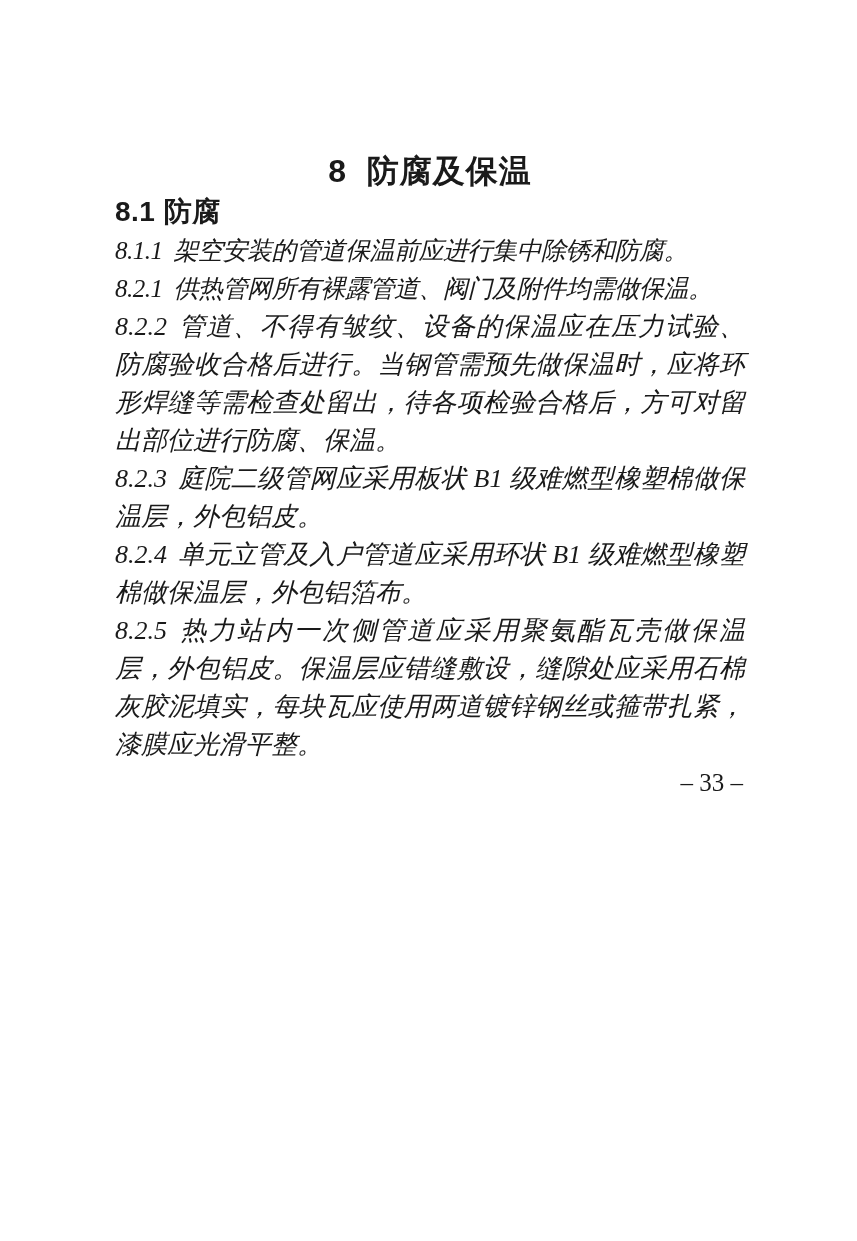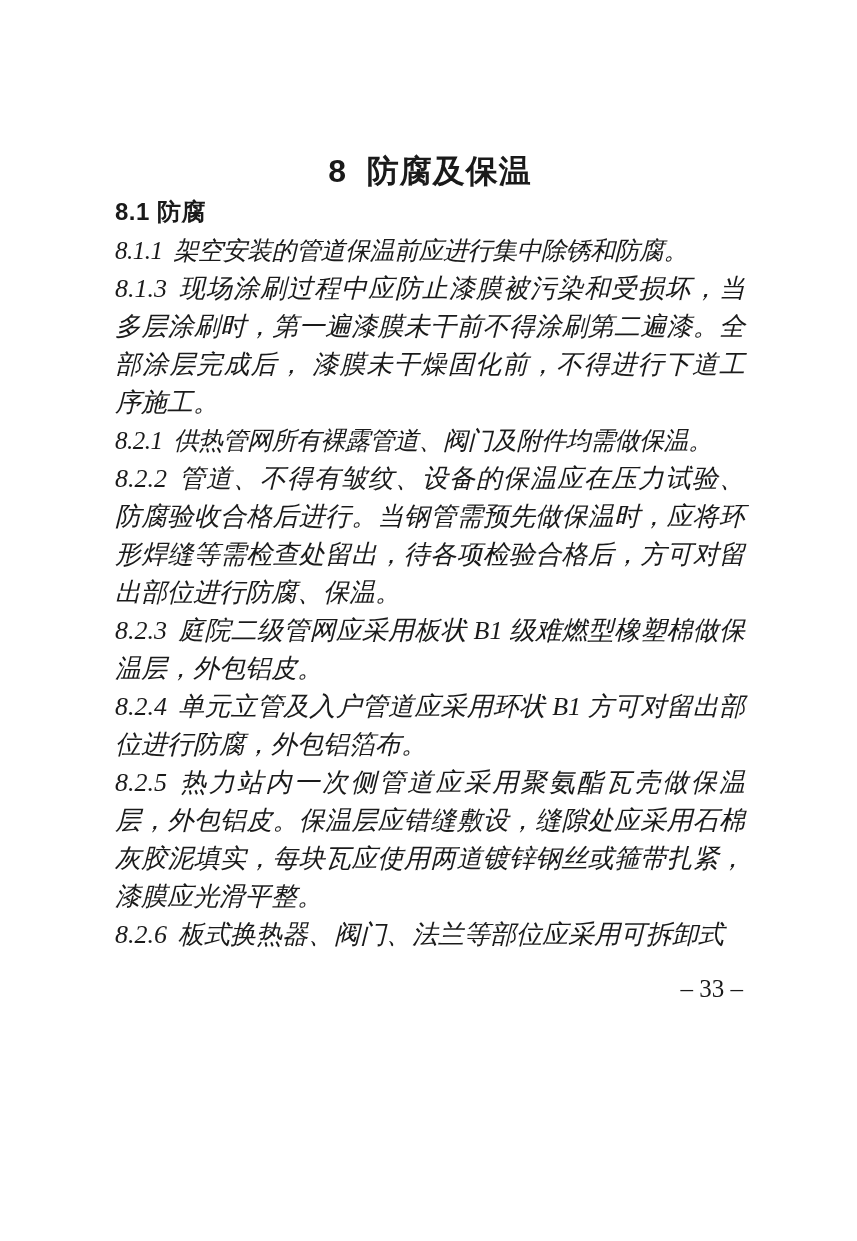--- a/index.html
+++ b/index.html
@@ -24,21 +24,21 @@
     font-size: 32px;
     line-height: 42px;
     text-align: center;
     margin: 0;
     word-spacing: 10px;
     letter-spacing: 1px;
   }
   .section-heading {
     font-family: "Liberation Sans", sans-serif;
     font-weight: 700;
-    font-size: 24px;
+    font-size: 28px;
     line-height: 40px;
     margin: 0;
     letter-spacing: 0.5px;
   }
   .clause {
     font-family: "Liberation Serif", serif;
     font-size: 26px;
     line-height: 38px;
     margin: 0;
     text-align: justify;
@@ -50,47 +50,45 @@
   }
   .clause-number {
     display: inline;
     margin-right: 11px;
   }
   .page-number {
     font-family: "Liberation Serif", serif;
     font-size: 25px;
     line-height: 38px;
     text-align: right;
-    margin-top: 16px;
+    margin-top: 0;
     padding-right: 2px;
   }
 </style>
 </head>
 <body>
 
 <div class="page">
 
   <h1 class="chapter-title">8 防腐及保温</h1>
 
   <h2 class="section-heading">8.1 防腐</h2>
 
   <p class="clause tight"><span class="clause-number">8.1.1</span><span>架空安装的管道保温前应进行集中除锈和防腐。</span></p>
 
 
-  <p class="clause"><span class="clause-number">8.1.3</span><span>现场涂刷过程中应防止漆膜被污染和受损坏，当多层涂刷时，第一遍漆膜未干前不得涂刷第二遍漆。全部涂层完成后， 漆膜未干燥固化前，不得进行下道工序施工。</span></p>
 
 
 
   <p class="clause tight"><span class="clause-number">8.2.1</span><span>供热管网所有裸露管道、阀门及附件均需做保温。</span></p>
 
   <p class="clause"><span class="clause-number">8.2.2</span><span>管道、不得有皱纹、设备的保温应在压力试验、防腐验收合格后进行。当钢管需预先做保温时，应将环形焊缝等需检查处留出，待各项检验合格后，方可对留出部位进行防腐、保温。</span></p>
 
   <p class="clause"><span class="clause-number">8.2.3</span><span>庭院二级管网应采用板状 B1 级难燃型橡塑棉做保温层，外包铝皮。</span></p>
 
-  <p class="clause"><span class="clause-number">8.2.4</span><span>单元立管及入户管道应采用环状 B1 方可对留出部位进行防腐，外包铝箔布。</span></p>
+  <p class="clause"><span class="clause-number">8.2.4</span><span>单元立管及入户管道应采用环状 B1 级难燃型橡塑棉做保温层，外包铝箔布。</span></p>
 
   <p class="clause"><span class="clause-number">8.2.5</span><span>热力站内一次侧管道应采用聚氨酯瓦壳做保温层，外包铝皮。保温层应错缝敷设，缝隙处应采用石棉灰胶泥填实，每块瓦应使用两道镀锌钢丝或箍带扎紧，漆膜应光滑平整。</span></p>
 
-  <p class="clause"><span class="clause-number">8.2.6</span><span>板式换热器、阀门、法兰等部位应采用可拆卸式</span></p>
 
   <div class="page-number">– 33 –</div>
 
 </div>
 
 </body></html>

